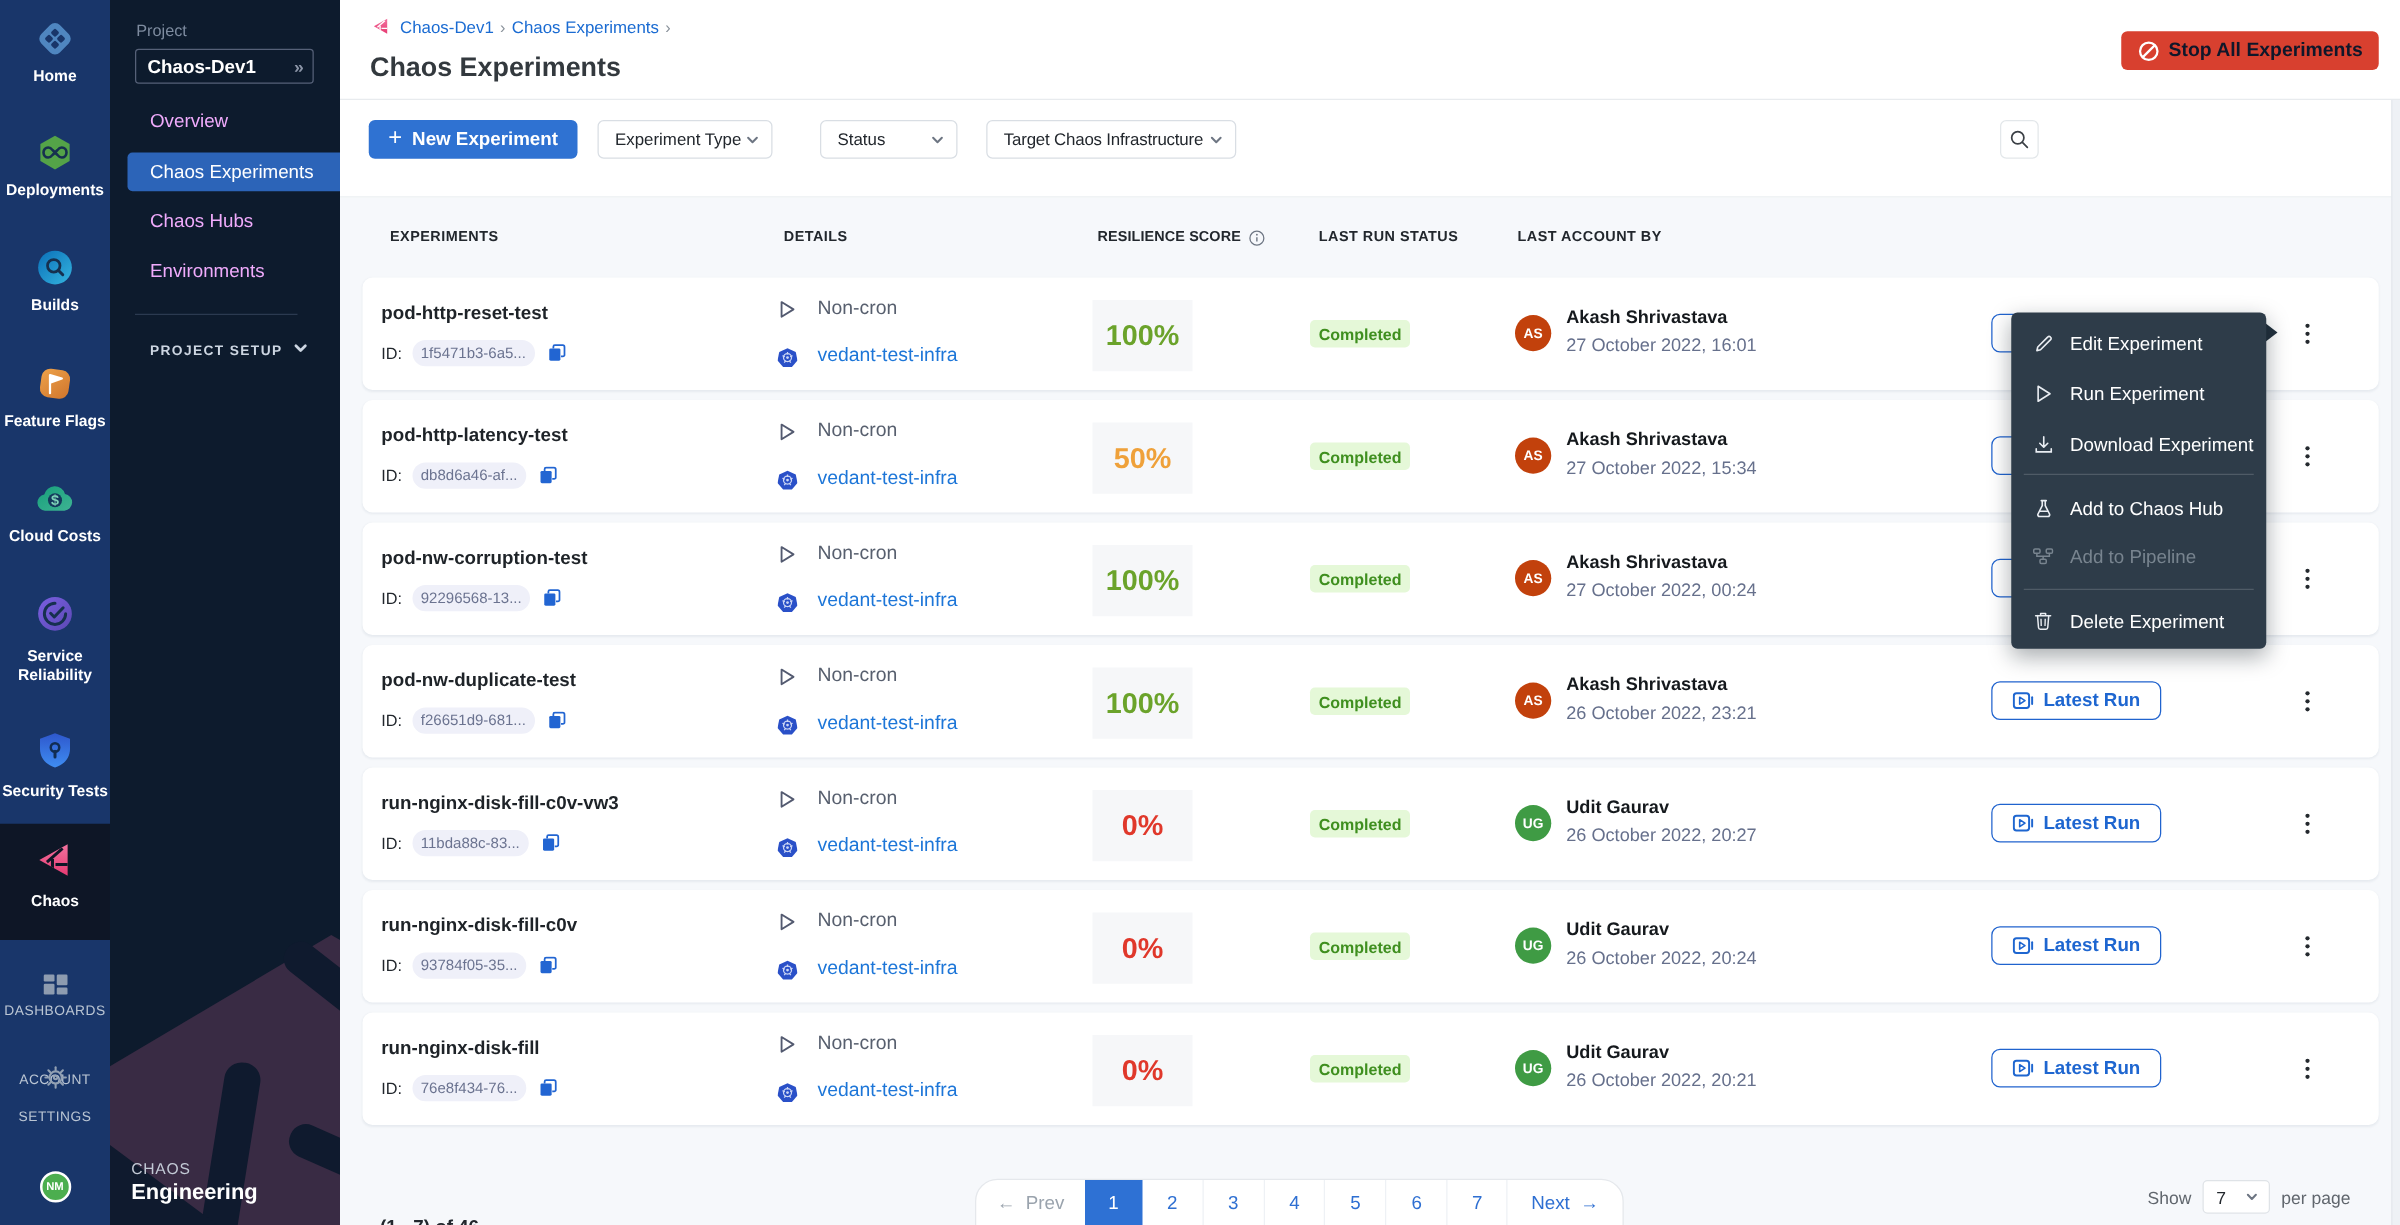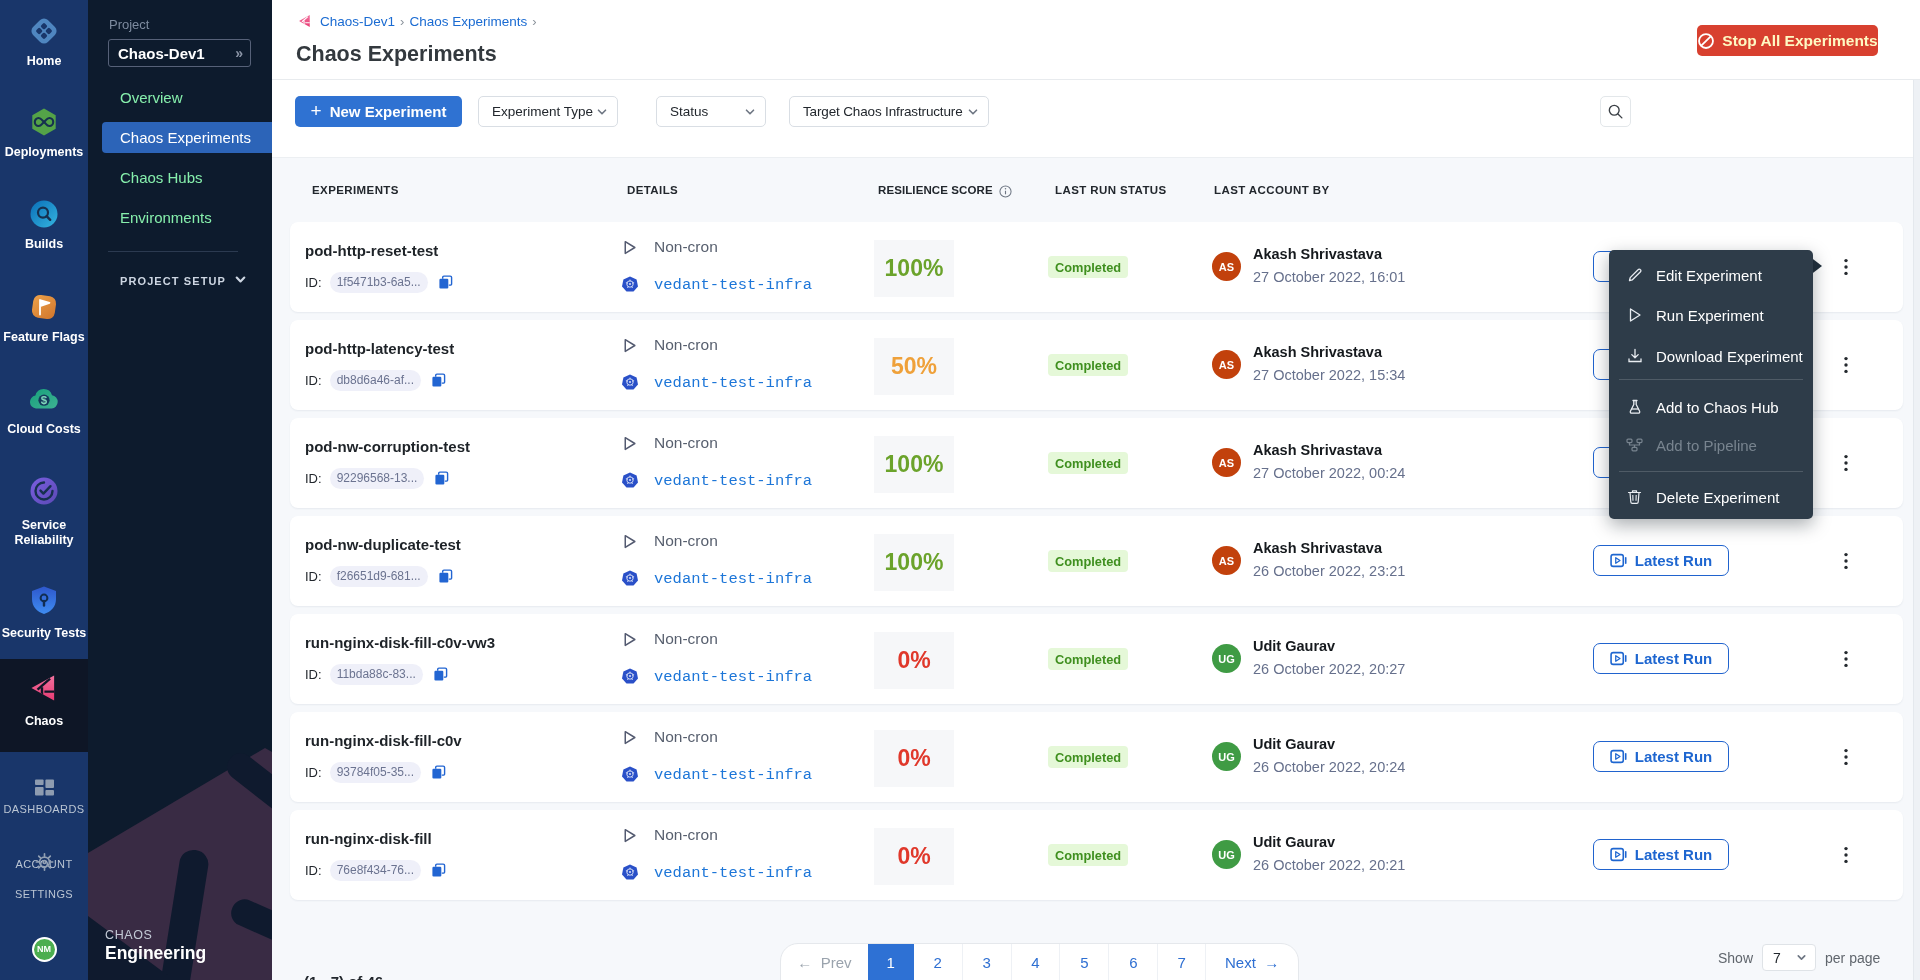--- a/index.html
+++ b/index.html
@@ -12,53 +12,53 @@
 .n1lab { position:absolute; left:0; width:88px; text-align:center; transform:translateY(-50%); color:#fff; font-size:12.5px; font-weight:700; }
 .n1small { position:absolute; left:0; width:88px; text-align:center; transform:translateY(-50%); color:#bac5d3; font-size:11px; letter-spacing:.4px; }
 #nmav { position:absolute; left:31.5px; top:936.5px; width:25px; height:25px; background:#4cae4f; border:2.5px solid #fff; border-radius:50%; color:#fff; font-size:9px; font-weight:700; display:flex; align-items:center; justify-content:center; }
 
 
 #nav2 { position:absolute; left:88px; top:0; width:184px; height:980px; background:#0d1b2d; z-index:20; overflow:hidden; }
 #wm { position:absolute; left:0; bottom:0; width:184px; height:280px; }
 .plab { position:absolute; left:21px; top:17px; color:#7d8b9f; font-size:13px; }
 #psel { position:absolute; left:20px; top:39px; width:143px; height:28px; border:1px solid #566178; border-radius:3px; color:#fff; font-size:15px; display:flex; align-items:center; padding:0 9px; }
 #psel .dch { margin-left:auto; color:#8b95a7; font-size:14px; letter-spacing:-2px; font-weight:700; }
-.n2item { position:absolute; left:32px; transform:translateY(-50%); color:#86efac; font-size:15px; }
+.n2item { position:absolute; left:32px; transform:translateY(-50%); color:#f0abfc; font-size:15px; }
 #n2sel { position:absolute; left:14px; top:122px; width:170px; height:31px; background:#2c64b8; border-radius:4px 0 0 4px; color:#fff; font-size:15px; display:flex; align-items:center; padding-left:18px; }
 #n2div { position:absolute; left:20px; top:251px; width:130px; height:1px; background:#2b3a50; }
 #psetup { position:absolute; left:32px; top:281px; transform:translateY(-50%); color:#cdd6e2; font-size:11px; font-weight:700; letter-spacing:1.1px; }
 #pchev { position:absolute; left:146px; top:281px; transform:translateY(-50%); }
 #che1 { position:absolute; left:17px; top:928px; color:#c3cad6; font-size:12.5px; letter-spacing:.6px; }
 #che2 { position:absolute; left:17px; top:943px; color:#fff; font-size:17.5px; font-weight:700; }
 
 
 #main { position:absolute; left:272px; top:0; width:1648px; height:980px; background:#f6f8fb; }
 #hdr { position:absolute; left:0; top:0; width:1648px; height:80px; background:#fff; border-bottom:1px solid #e8ebee; }
 #tbar { position:absolute; left:0; top:80px; width:1648px; height:78px; background:#fff; border-bottom:1px solid #eceff2; }
 .bc { position:absolute; top:13px; height:16px; display:flex; align-items:center; font-size:13.5px; }
 .bca { color:#1a6bd2; }
 .bcs { color:#8a929b; padding:0 5px; font-size:13px; }
 #title { position:absolute; left:24px; top:42px; font-size:21.5px; font-weight:700; color:#33393e; }
-#stopbtn { position:absolute; left:1425px; top:25px; width:181px; height:31px; background:#d8402f; border-radius:5px; color:#fef9c3; font-size:15.5px; font-weight:700; display:flex; align-items:center; justify-content:center; gap:7px; }
+#stopbtn { position:absolute; left:1425px; top:25px; width:206px; height:31px; background:#d8402f; border-radius:5px; color:#0f172a; font-size:15.5px; font-weight:700; display:flex; align-items:center; justify-content:center; gap:7px; }
 #newexp { position:absolute; left:23px; top:16px; width:167px; height:31px; background:#2f72d2; border-radius:5px; color:#fff; font-size:15px; font-weight:700; display:flex; align-items:center; justify-content:center; gap:8px; }
 #newexp .plus { font-size:19px; font-weight:400; margin-top:-2px; }
 .fdrop { position:absolute; top:16px; height:31px; background:#fff; border:1px solid #d9dee4; border-radius:5px; color:#22272d; font-size:13.5px; display:flex; align-items:center; justify-content:space-between; padding:0 9px 0 13px; white-space:nowrap; }
 #srch { position:absolute; left:1328px; top:16px; width:31px; height:31px; background:#fff; border:1px solid #e3e7ea; border-radius:5px; display:flex; align-items:center; justify-content:center; }
 #dateb { position:absolute; left:1376px; top:15px; width:248px; height:32px; background:#fff; border:2px solid #2064cf; border-radius:8px; color:#2064cf; font-size:15.5px; font-weight:700; display:flex; align-items:center; justify-content:center; gap:8px; }
 
 
 .th { position:absolute; top:184px; font-size:11.5px; font-weight:700; color:#22272d; letter-spacing:.4px; }
 .card { position:absolute; left:18px; width:1613px; height:90px; background:#fff; border-radius:8px; box-shadow:0 1px 2px rgba(30,50,80,.07); }
 .rname { position:absolute; left:15px; top:20px; font-size:15px; font-weight:700; color:#1e2328; }
 .ridrow { position:absolute; left:15px; top:49px; height:22px; display:flex; align-items:center; }
 .idlab { font-size:13px; color:#22272d; margin-right:8px; }
 .idchip { background:#eff0f9; color:#6b7390; font-size:12px; padding:3.5px 7px; border-radius:11px; }
 .cpy { margin-left:10px; display:flex; }
 .det1 { position:absolute; left:331px; top:16px; height:18px; display:flex; align-items:center; gap:16px; }
-.det2 { position:absolute; left:331px; top:54px; height:18px; display:flex; align-items:flex-start; gap:16px;font-family:Liberation Mono, monospace; }
+.det2 { position:absolute; left:331px; top:54px; height:18px; display:flex; align-items:flex-end; gap:16px; }
 .dico { display:flex; width:17px; justify-content:center; }
 .dtx1 { font-size:15.5px; color:#575f6e; }
 .dtx2 { font-size:15.5px; color:#1d76d8; }
 .score { position:absolute; left:584px; top:18px; width:80px; height:57px; background:#f6f7f9; display:flex; align-items:center; justify-content:center; font-size:23px; font-weight:700; }
 .badge { position:absolute; left:758px; top:34px; height:22px; background:#e5f8d8; border-radius:4px; color:#3f8f1f; font-size:12.8px; font-weight:700; display:flex; align-items:center; padding:0 7px; }
 .avatar { position:absolute; left:922px; top:30px; width:29px; height:29px; border-radius:50%; color:#fff; font-size:11px; font-weight:700; display:flex; align-items:center; justify-content:center; }
 .av-r { background:#c2410c; }
 .av-g { background:#3f9b44; }
 .uname { position:absolute; left:963px; top:24px; font-size:14.5px; font-weight:600; color:#15191d; }
 .udate { position:absolute; left:963px; top:47px; font-size:14.5px; color:#66708c; }

